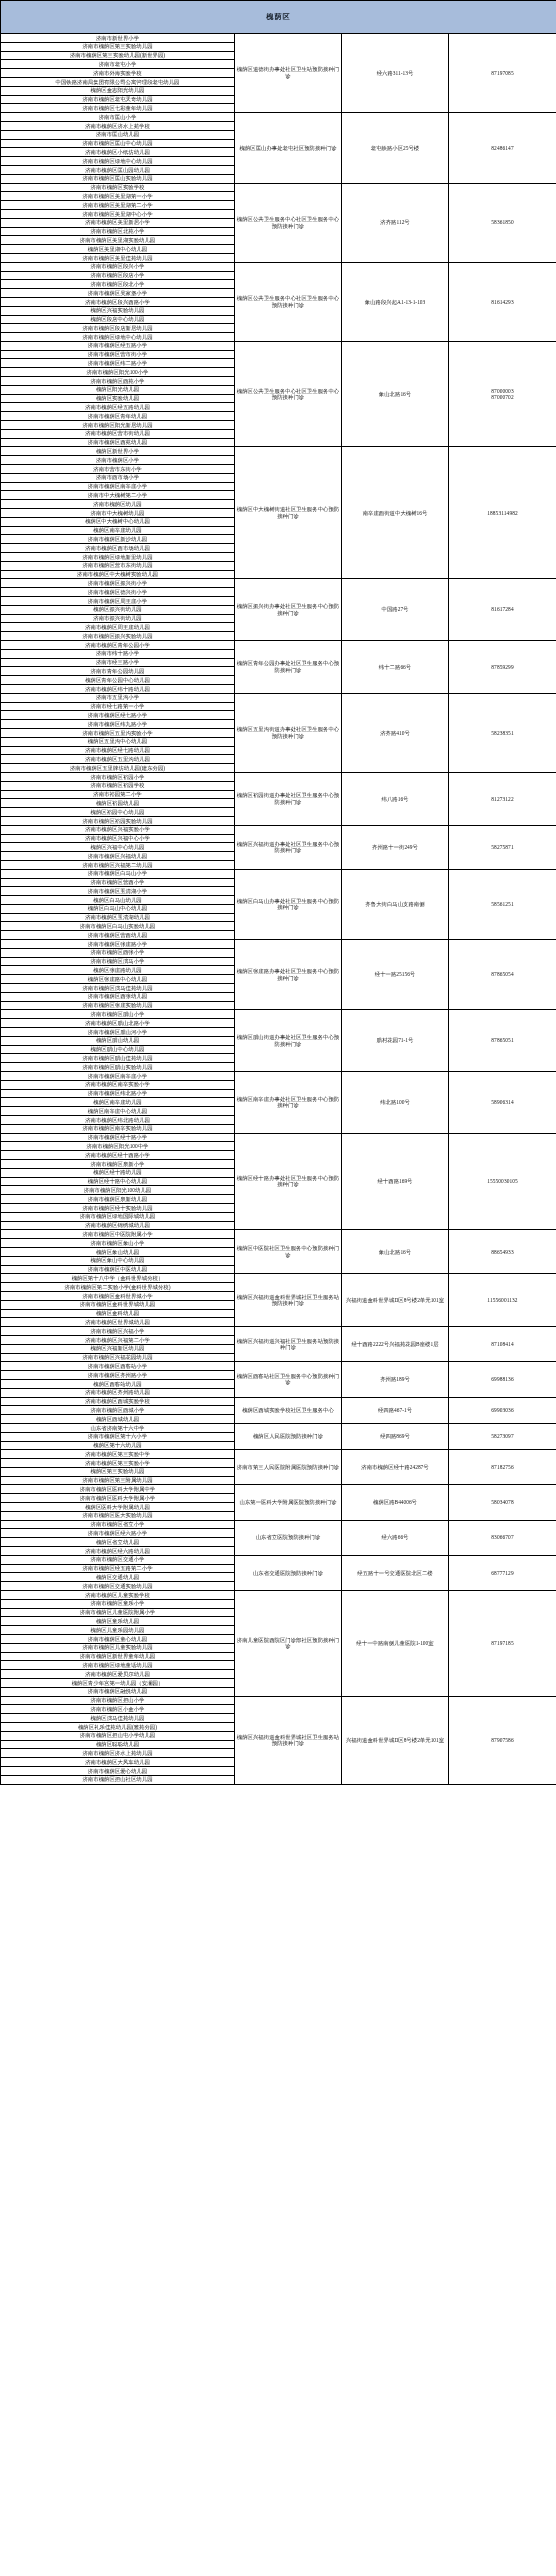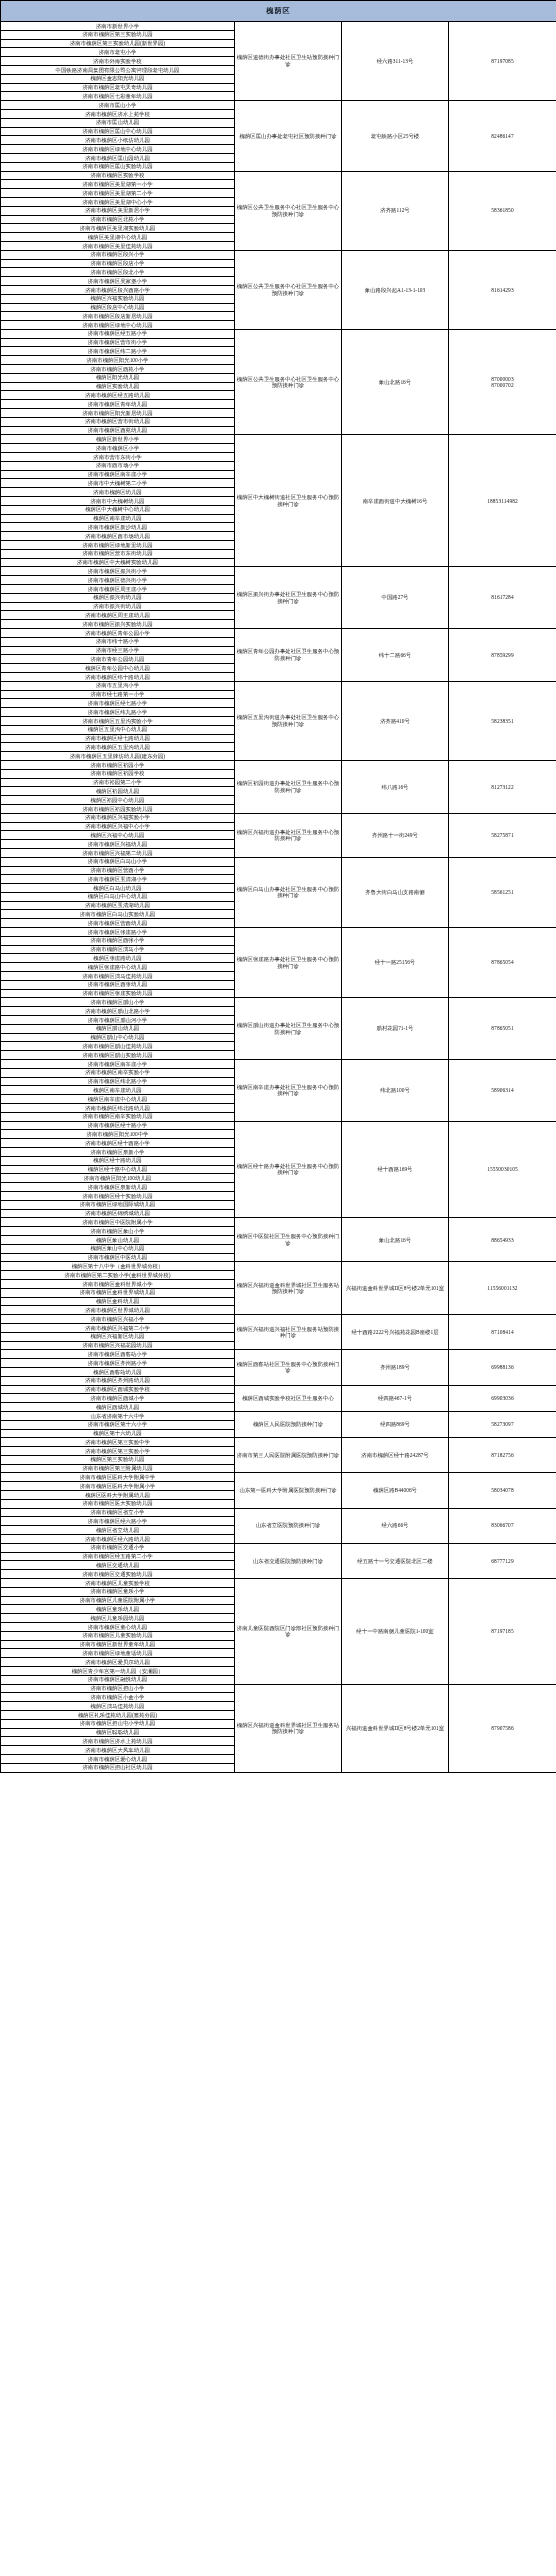--- a/index.html
+++ b/index.html
@@ -30,21 +30,21 @@
     vertical-align: middle;
     font-size: 5.4px;
     line-height: 1.22;
     color: #1a1a1a;
     word-break: break-all;
     overflow-wrap: anywhere;
   }
   th.title-cell {
     background: #a7bcdb;
     border: 0.5px solid #000;
-    height: 21px;
+    height: 33px;
     font-size: 7.2px;
     font-weight: bold;
     letter-spacing: 1px;
     color: #17202b;
   }
   td.school-cell {
     height: 8.8px;
     font-size: 5.4px;
     padding: 0 1.5px;
   }

